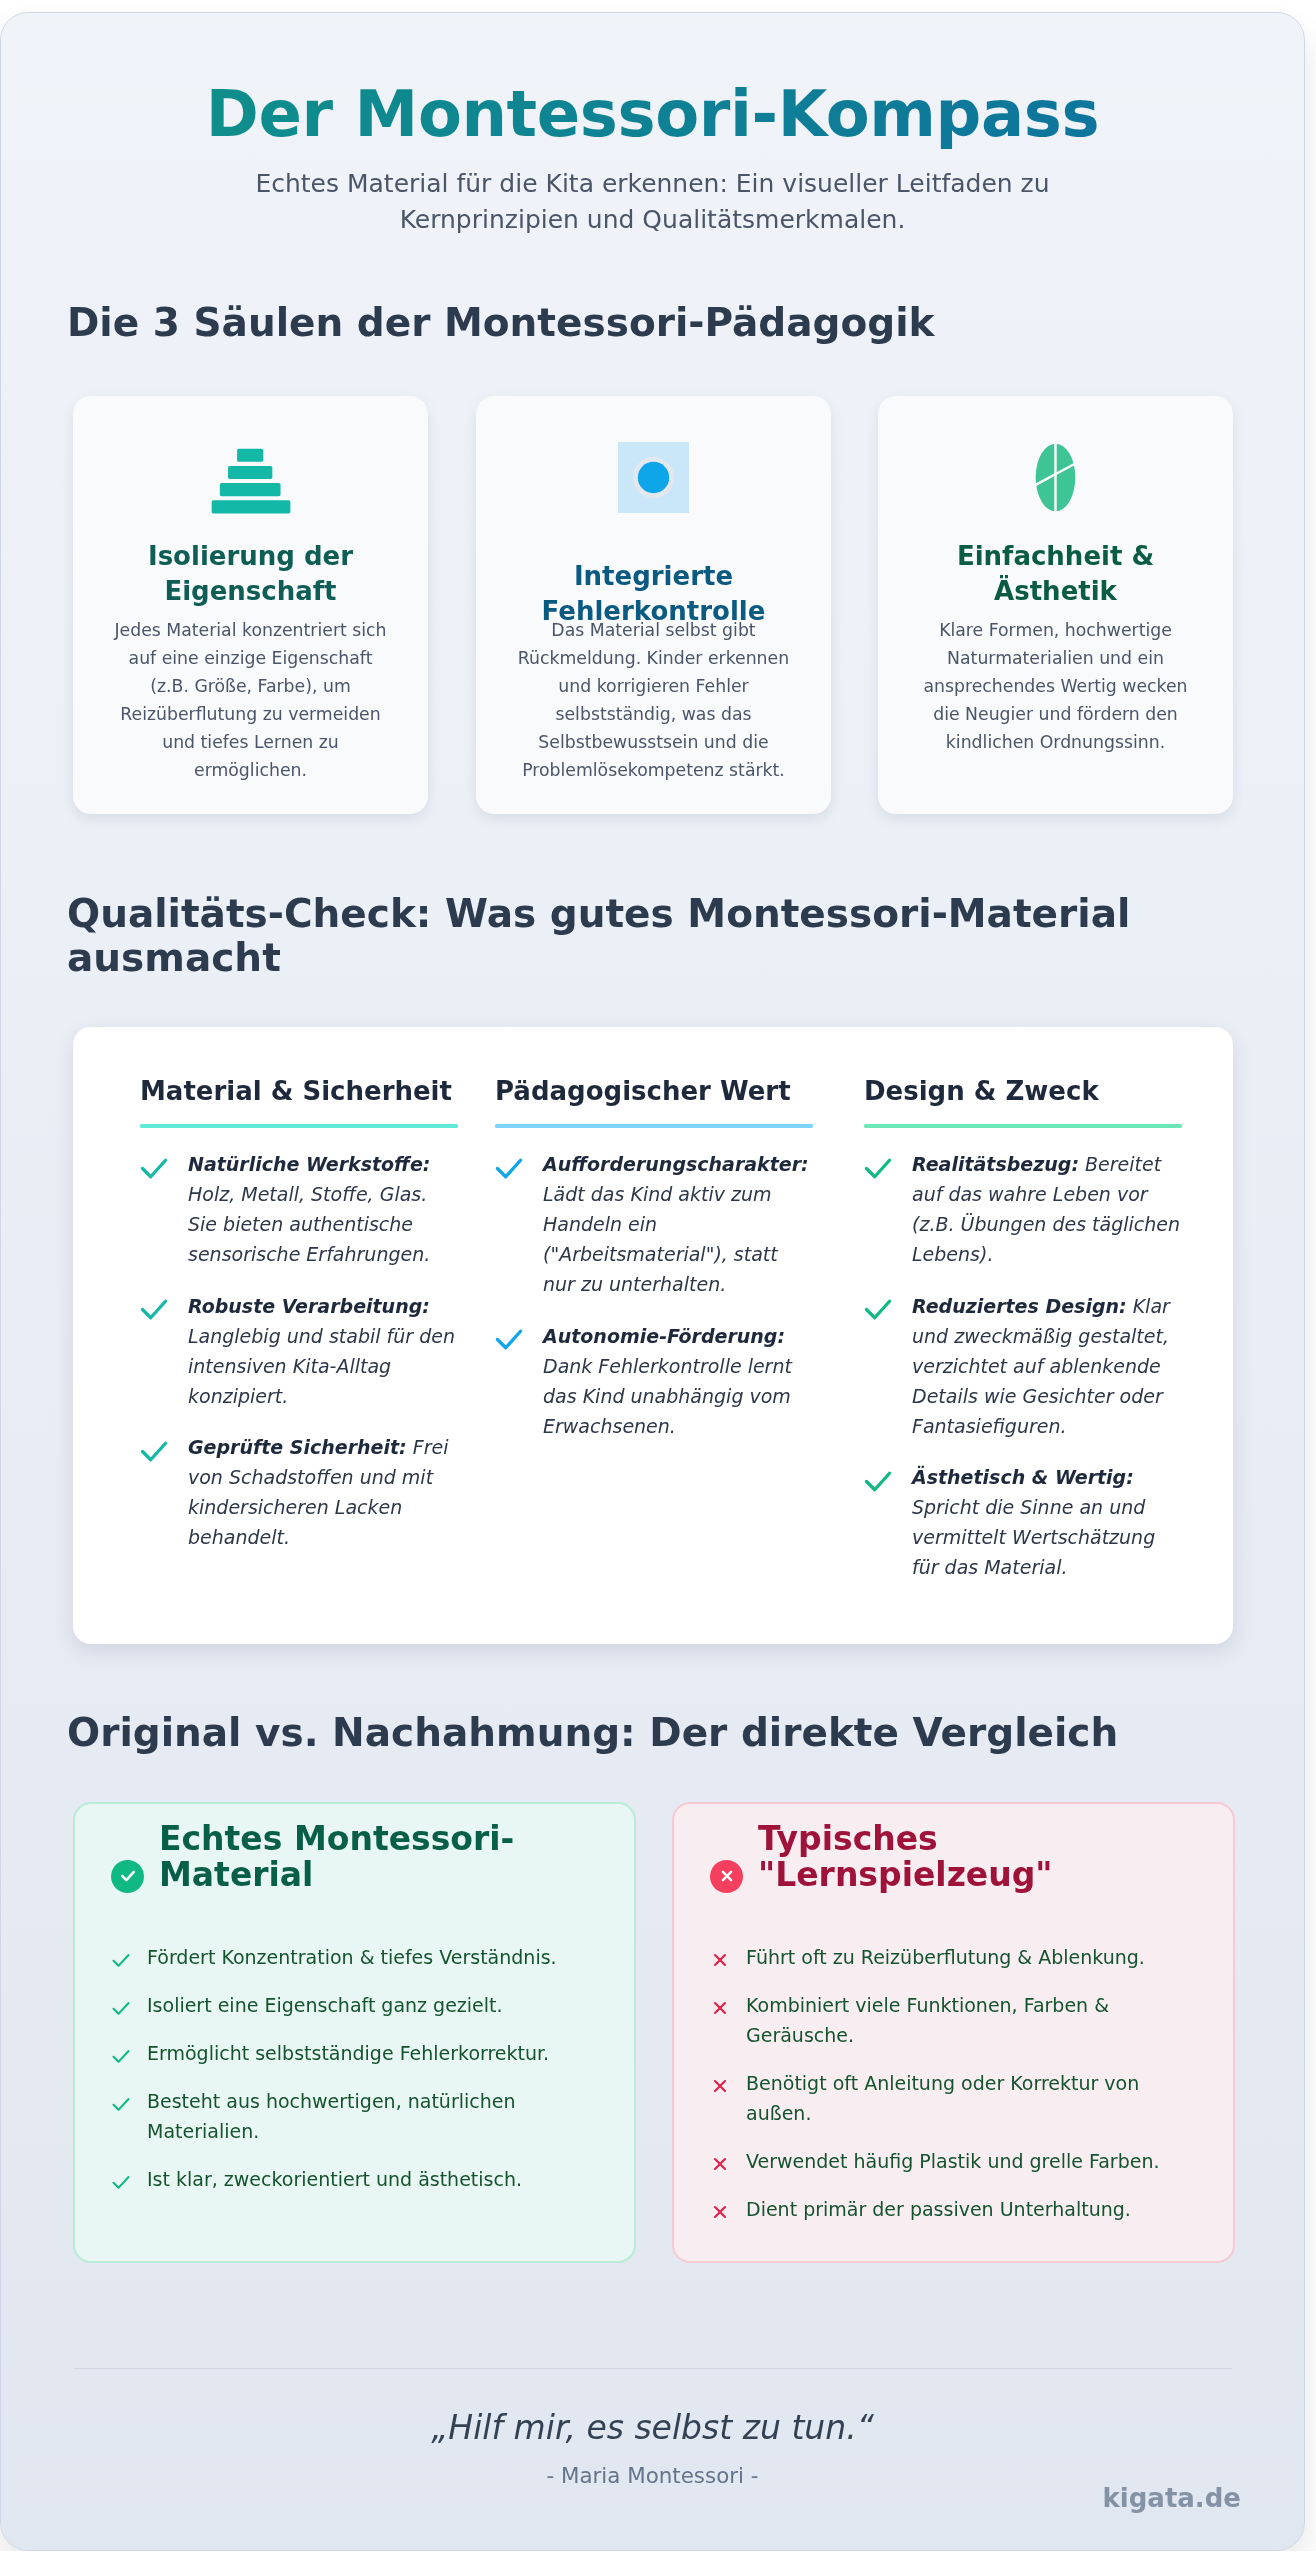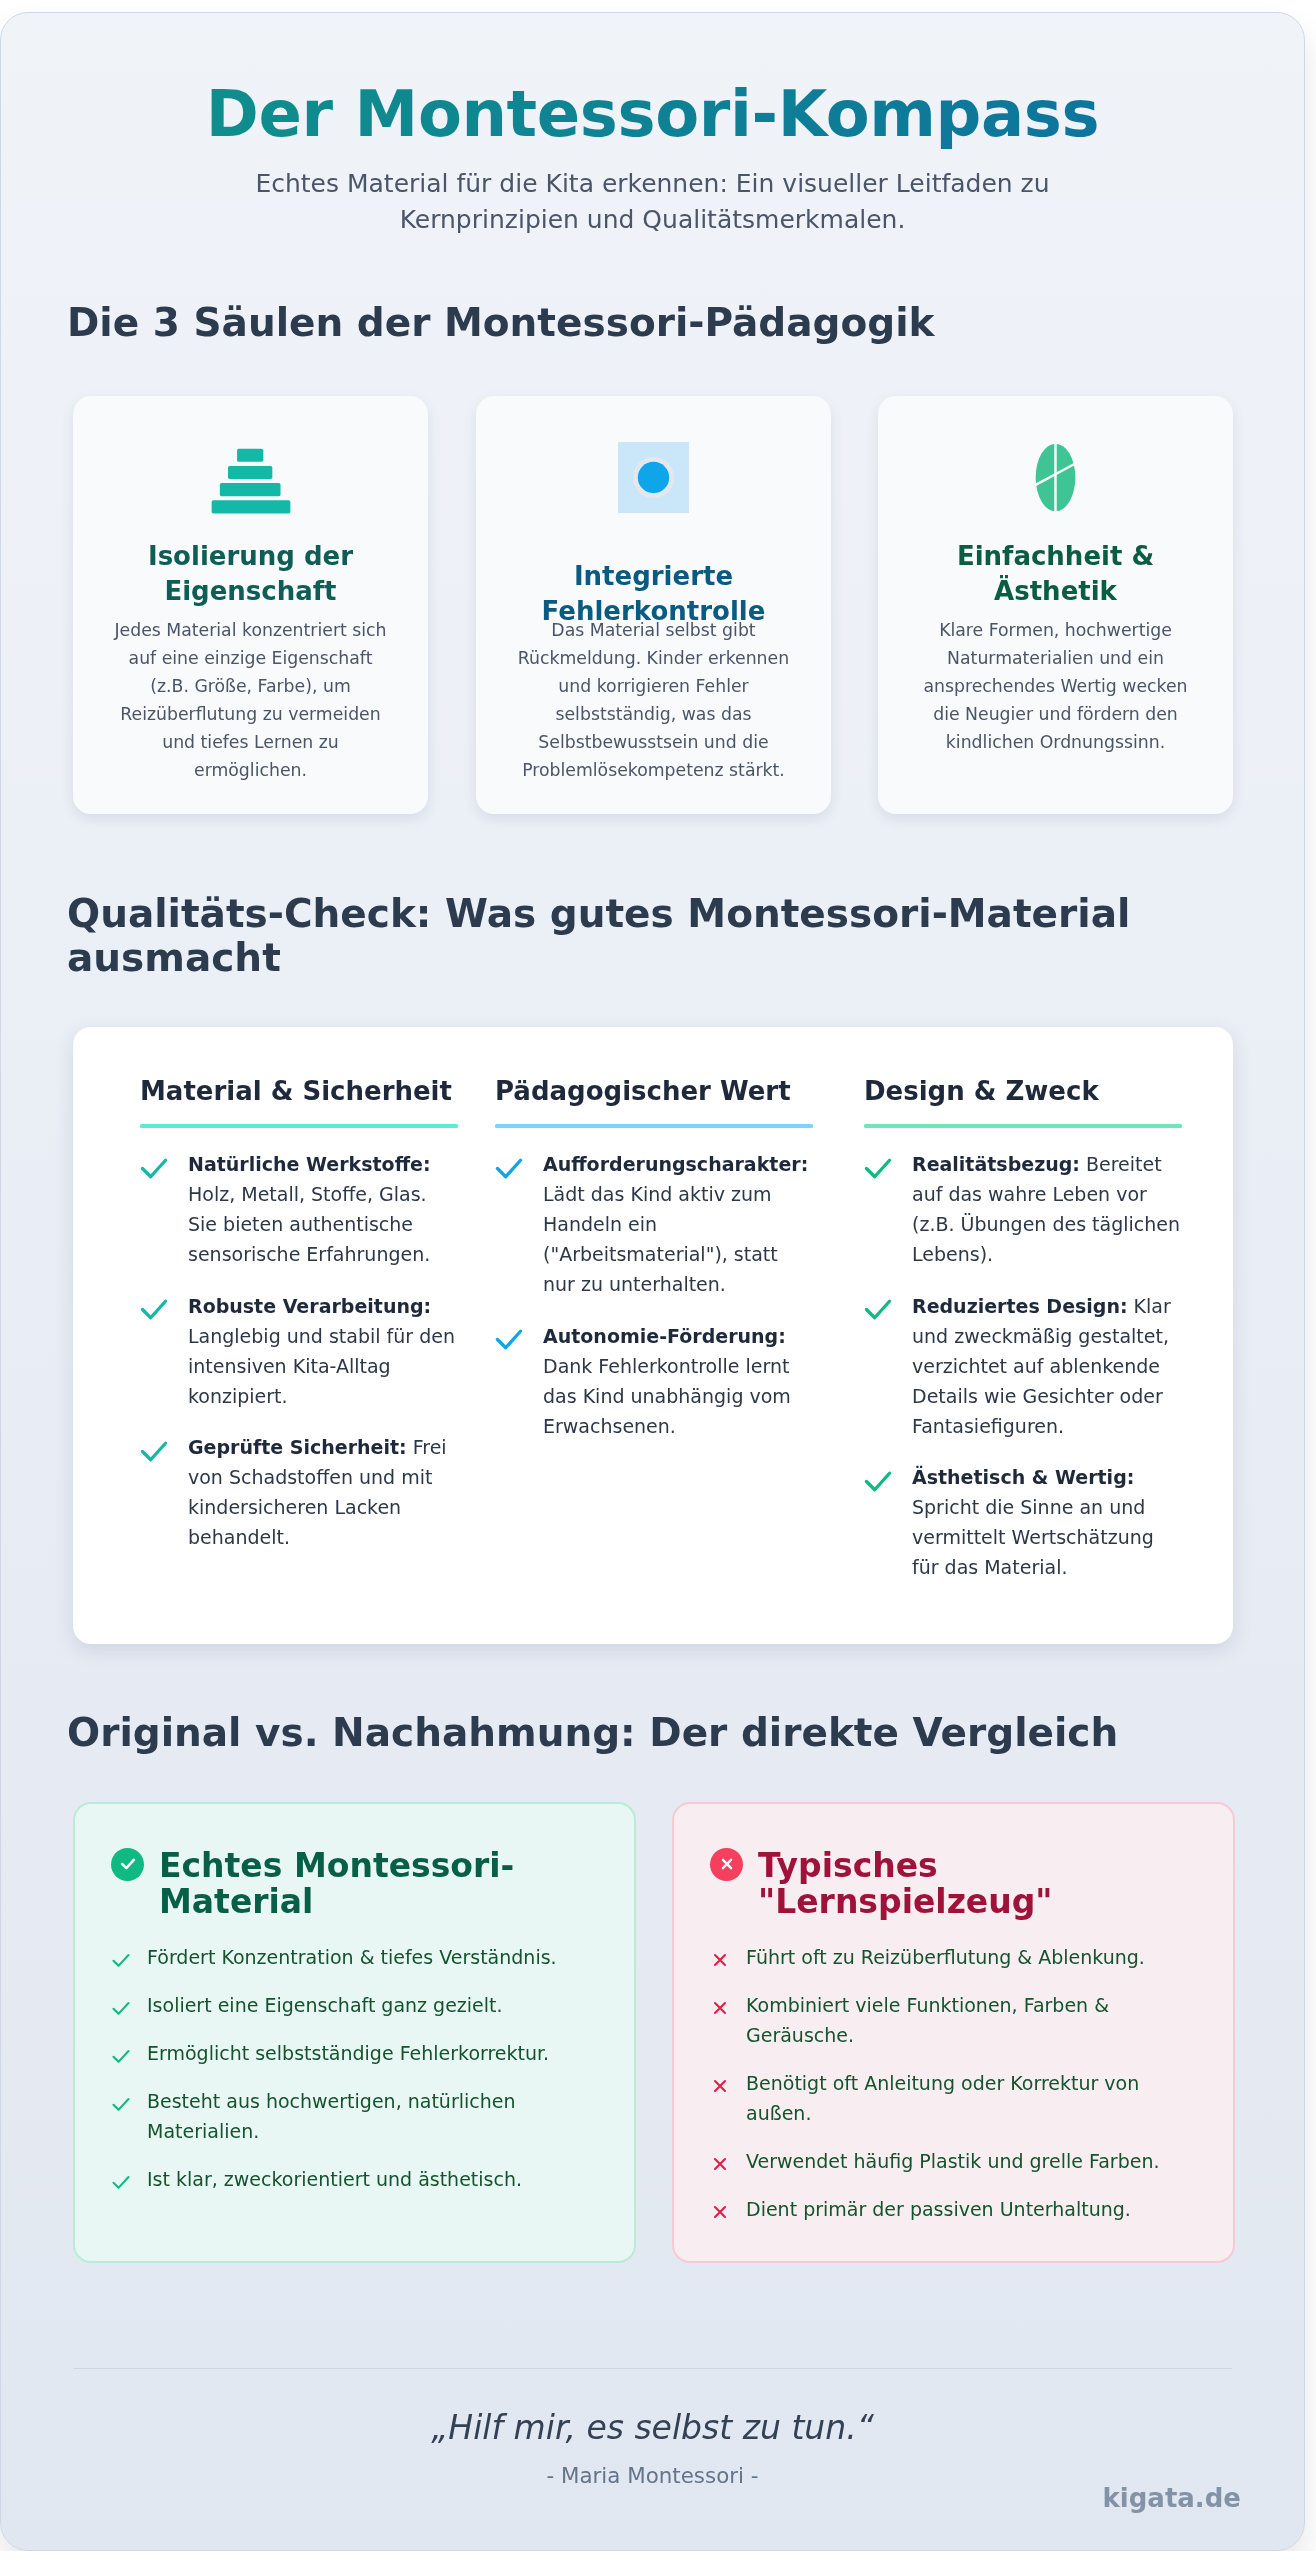--- a/index.html
+++ b/index.html
@@ -59,34 +59,34 @@
 
     
     .qc-card {
       position: absolute; left: 72px; top: 1014px; width: 1160px; height: 617px;
       background: #ffffff; border-radius: 18px;
       box-shadow: 0 6.6px 20px rgba(40,60,90,0.12);
     }
     .qc-col { position: absolute; top: 48px; width: 318px; }
     .qc-col-title { font-size: 26px; font-weight: bold; color: #1e293b; line-height: 33px; }
     .qc-col-rule { height: 4.1px; border-radius: 1.6px; margin-top: 16.5px; }
-    .qc-item { position: relative; padding-left: 48px; margin-top: 21.4px; font-size: 19px; line-height: 30px; color: #2d3748; }
+    .qc-item { position: relative; padding-left: 48px; margin-top: 21.4px; font-size: 19px; line-height: 30px; color: #2d3748; font-style: italic; }
     .qc-item:first-of-type { margin-top: 0; }
     .qc-items { margin-top: 21.4px; }
     .qc-item .chk { position: absolute; left: 0; top: 6.6px; width: 28px; height: 25px; }
     .qc-item b { color: #1e293b; }
 
     
     .cmp-card {
       position: absolute; top: 1789px; width: 563px; height: 461px;
       border-radius: 18px; border: 2.5px solid;
     }
     .cmp-good { left: 72px; background: #e9f7f4; border-color: #b8ecd4; }
     .cmp-bad { left: 671px; background: #f8edf1; border-color: #f7cad3; }
-    .cmp-head { position: absolute; left: 36px; top: 44px; right: 25px; display: flex; align-items: flex-start; }
+    .cmp-head { position: absolute; left: 36px; top: 17px; right: 25px; display: flex; align-items: flex-end; }
     .cmp-head .badge { width: 33px; height: 33px; border-radius: 50%; flex: 0 0 33px; display: flex; align-items: center; justify-content: center; margin-right: 15px; }
     .cmp-head .cmp-title { font-size: 33px; font-weight: bold; line-height: 36px; }
     .cmp-list { position: absolute; left: 36px; right: 25px; top: 138px; }
     .cmp-item { position: relative; padding-left: 36px; font-size: 19px; line-height: 30px; color: #14532d; margin-bottom: 18px; }
     .cmp-item .mk { position: absolute; left: 0; top: 8.2px; width: 20px; height: 20px; }
 
     
     .footer-rule { position: absolute; left: 72px; right: 72px; top: 2355px; height: 1.6px; background: #cfd6e2; }
     .quote {
       position: absolute; left: 0; right: 0; top: 2394px; text-align: center;

